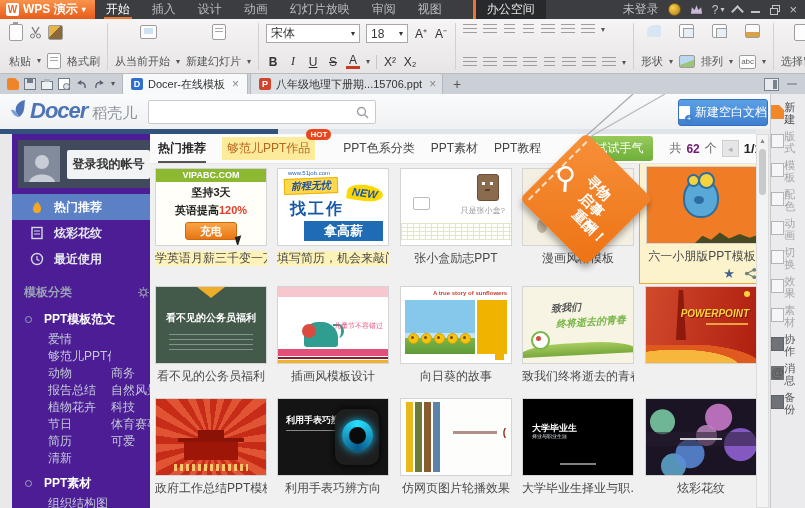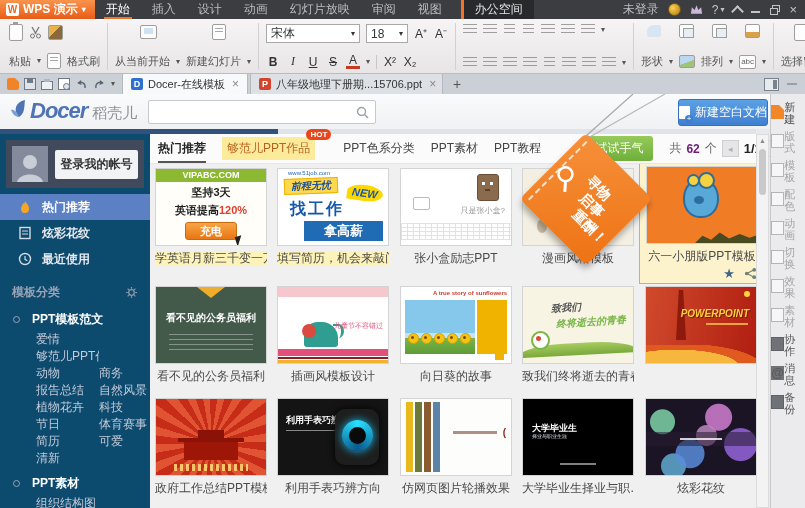--- a/index.html
+++ b/index.html
@@ -11,21 +11,21 @@
             display:flex;align-items:stretch;color:#b9bcc0;font-size:12px;z-index:60}
   .appbtn{background:linear-gradient(#f9944d,#e85c18);color:#fff;display:flex;align-items:center;
           gap:4px;padding:0 9px 0 6px;font-weight:bold}
   .applogo{width:13px;height:13px;background:#fff;color:#e8651f;font-size:10px;font-weight:bold;
            display:flex;align-items:center;justify-content:center;border-radius:2px}
   .caret{font-size:8px;line-height:1;color:inherit}
   .menu{display:flex;align-items:stretch}
   .menu-item{padding:0 11px;display:flex;align-items:center;position:relative;cursor:default}
   .menu-item.active{color:#fff}
   .menu-item.active::after{content:'';position:absolute;left:9px;right:9px;bottom:0;height:2px;background:#f0732a}
-  .menu-item.office{background:#28292c;color:#e4e4e4;border-left:3px solid #f0732a;margin-left:8px}
+  .menu-item.office{background:#28292c;color:#e4e4e4;border-left:3px solid #f0732a;margin-left:20px}
   .tbright{margin-left:auto;display:flex;align-items:center;gap:9px;padding-right:8px}
   .coin{width:11px;height:11px;border-radius:50%;background:radial-gradient(circle at 35% 35%,#ffd24a,#a8761c);border:1px solid #7a5a14}
   .help{display:flex;align-items:center;gap:2px;color:#c2c4c6}
   .chev{width:7px;height:7px;border-left:2px solid #c2c4c6;border-top:2px solid #c2c4c6;transform:rotate(45deg);margin-top:3px}
   .minbtn{width:10px;height:9px;position:relative}
   .minbtn::after{content:'';position:absolute;left:0;bottom:1px;width:9px;height:2px;background:#c2c4c6}
   .restore{width:10px;height:10px;position:relative}
   .restore::before{content:'';position:absolute;right:0;top:0;width:6px;height:5px;border:1px solid #c2c4c6}
   .restore::after{content:'';position:absolute;left:0;bottom:0;width:6px;height:5px;border:1px solid #c2c4c6;background:#3b3d40}
   .closex{font-size:13px;color:#c2c4c6;line-height:1}
@@ -104,21 +104,21 @@
   .newdoc{position:absolute;left:678px;top:5px;width:88px;height:25px;border-radius:3px;
           background:linear-gradient(#5ba0e5,#3f7fd0);border:1px solid #3470bd;color:#fff;
           display:flex;align-items:center;justify-content:center;gap:5px;font-size:12px}
   .ndicon{width:11px;height:13px;background:#fff;border-radius:1px;position:relative}
   .ndicon::after{content:'+';position:absolute;right:-3px;bottom:-4px;color:#fff;background:#3f7fd0;
                  border-radius:50%;width:8px;height:8px;line-height:8px;font-size:8px;text-align:center}
   .bluestrip{position:absolute;top:129px;left:0;width:756px;height:5px;background:#dfe3ea;z-index:10}
   .bluestrip::after{content:'';position:absolute;left:0;top:0;width:278px;height:5px;background:#33517d}
 
   
-  .lsidebar{position:absolute;top:134px;left:0;width:150px;height:374px;background:#0c4a6e;
+  .lsidebar{position:absolute;top:134px;left:12px;width:150px;height:374px;background:#4c1d95;
             color:#c3cad8;overflow:hidden;z-index:11}
   .login{margin:6px;background:#414a5c;padding:6px;display:flex;gap:7px;align-items:center}
   .avatar{width:36px;height:36px;background:#828a9b;display:flex;align-items:flex-end;justify-content:center;overflow:hidden}
   .loginbtn{flex:1;background:#f2f3f5;color:#333;font-weight:bold;text-align:center;
             padding:6px 0;border-radius:2px;font-size:12px}
   .nav-item{display:flex;align-items:center;gap:10px;height:26px;padding-left:18px;color:#e7eaf1;font-weight:bold}
   .nav-item.active{background:#5b80c4;color:#fff}
   .nicon{width:14px;height:14px;flex:none}
   .section{display:flex;align-items:center;justify-content:space-between;padding:12px 12px 2px 12px;
            color:#9aa3b5;font-weight:bold}

